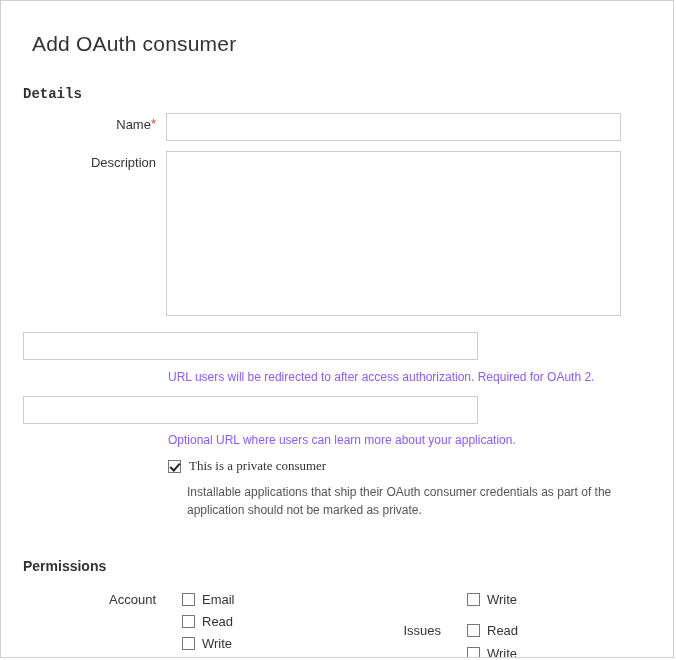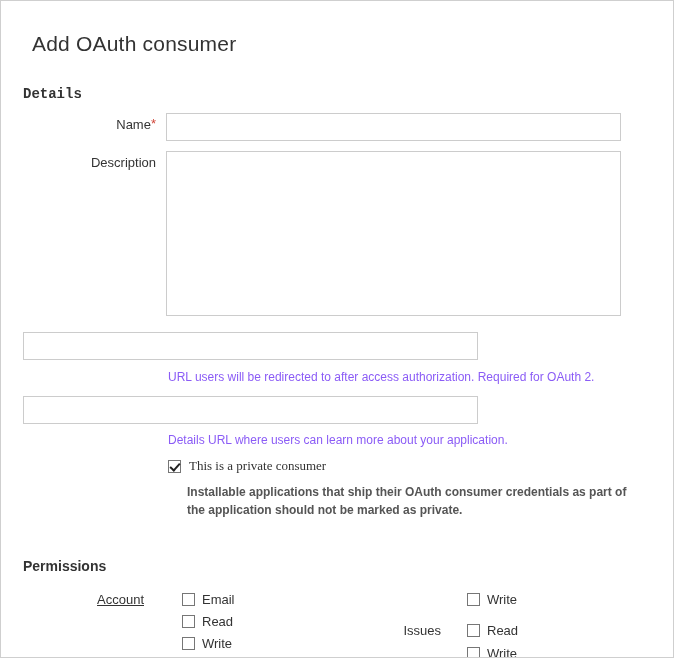--- a/index.html
+++ b/index.html
@@ -135,21 +135,20 @@
     margin-left: 8px;
   }
   .private-note {
     position: absolute;
     left: 186px;
     top: 482px;
     width: 440px;
     font-size: 12px;
     color: #555555;
     line-height: 18px;
-    font-weight: bold;
   }
 
   .perm-group-label {
     position: absolute;
     width: 143px;
     text-align: right;
     padding-right: 10px;
     box-sizing: border-box;
     font-size: 13px;
     color: #333333;
@@ -185,31 +184,31 @@
   </div>
 
   <div class="field-row" style="left:22px; top:331px;">
     <input class="text-input" type="text" placeholder="" style="">
   </div>
   <div class="help-text" style="top:369px;">URL users will be redirected to after access authorization. Required for OAuth 2.</div>
 
   <div class="field-row" style="left:22px; top:395px;">
     <input class="text-input" type="text" placeholder="" style="">
   </div>
-  <div class="help-text" style="top:432px;">Details URL where users can learn more about your application.</div>
+  <div class="help-text" style="top:432px;">Optional URL where users can learn more about your application.</div>
 
   <div class="checkbox-line" style="left:167px; top:457px;">
     <span class="cbox checked"></span>
     <span class="cbox-label">This is a private consumer</span>
   </div>
   <div class="private-note">Installable applications that ship their OAuth consumer credentials as part of the application should not be marked as private.</div>
 
   <h2 class="section-heading" id="permissions-heading">Permissions</h2>
 
-  <div class="perm-group-label" style="left:10px; top:591px;text-decoration:underline;">Account</div>
+  <div class="perm-group-label" style="left:22px; top:591px;">Account</div>
 
   <div class="perm-item" style="left:181px; top:591px;">
     <span class="cbox"></span>
     <span class="cbox-label">Email</span>
   </div>
   <div class="perm-item" style="left:181px; top:613px;">
     <span class="cbox"></span>
     <span class="cbox-label">Read</span>
   </div>
   <div class="perm-item" style="left:181px; top:635px;">

